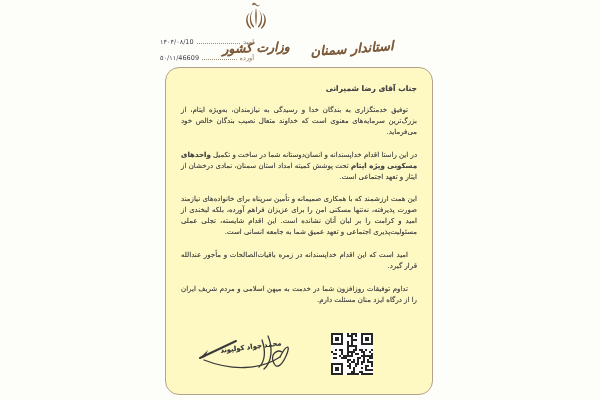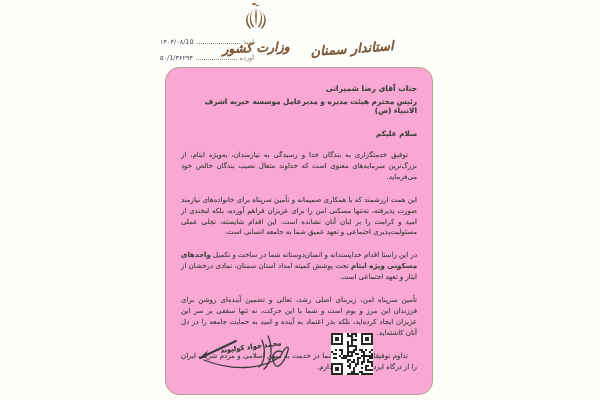--- a/index.html
+++ b/index.html
@@ -31,21 +31,21 @@
   
   .meta{position:absolute;left:160px;top:33px;width:94px;direction:rtl;}
   .meta-row{display:flex;align-items:flex-end;height:13px;margin-bottom:3px;}
   .meta-label{font-size:6.5px;color:#8a7660;white-space:nowrap;}
   .leader{flex:1;border-bottom:1px dotted #9a8a75;margin:0 3px 2px 3px;min-width:10px;}
   .meta-value{font-size:6.5px;color:#41414e;white-space:nowrap;letter-spacing:.3px;}
 
   
   .letter-box{
     position:absolute;left:165px;top:67px;width:268px;height:328px;
-    border:1px solid #b2a18c;border-radius:14px;background:#f9a8d4;
+    border:1px solid #b2a18c;border-radius:14px;background:#fef9c3;
     box-sizing:border-box;padding:16px 15px 0 15px;
     direction:rtl;color:#474747;
   }
   .letter-box *{text-shadow:0 0 .5px rgba(70,70,70,.65);}
   .addr-name{font-size:7.5px;font-weight:bold;margin:0 0 4px 0;}
   .addr-title{font-size:7.3px;font-weight:bold;margin:0;}
   .salam{font-size:7.2px;font-weight:bold;margin:14px 0 3px 0;}
   .letter-box p{
     font-size:7px;line-height:10.9px;margin:12px 0 0 0;
     text-align:justify;text-align-last:right;
@@ -93,38 +93,36 @@
 
   <div class="meta">
     <div class="meta-row">
       <span class="meta-label">امید</span>
       <span class="leader"></span>
       <span class="meta-value">۱۴۰۴/۰۸/10</span>
     </div>
     <div class="meta-row">
       <span class="meta-label">آورده</span>
       <span class="leader"></span>
-      <span class="meta-value">۵۰/1/۳۶۲۹۴</span>
+      <span class="meta-value">۵۰/۱۱/46609</span>
     </div>
   </div>
 
   <div class="letter-box">
     <div class="addr-name">جناب آقای رضا شمیرانی</div>
-    <div class="addr-title">رئیس محترم هیئت مدیره و مدیرعامل موسسه خیریه اشرف الانبیاء (ص)</div>
-    <div class="salam">سلام علیکم</div>
 
     <p class="indent">توفیق خدمتگزاری به بندگان خدا و رسیدگی به نیازمندان، به‌ویژه ایتام، از بزرگ‌ترین سرمایه‌های معنوی است که خداوند متعال نصیب بندگان خالص خود می‌فرماید.</p>
 
+    <p><span>در این راستا اقدام خداپسندانه و انسان‌دوستانه شما در ساخت و تکمیل </span><b>واحدهای مسکونی ویژه ایتام</b><span> تحت پوشش کمیته امداد استان سمنان، نمادی درخشان از ایثار و تعهد اجتماعی است.</span></p>
+
     <p>این همت ارزشمند که با همکاری صمیمانه و تأمین سرپناه برای خانواده‌های نیازمند صورت پذیرفته، نه‌تنها مسکنی امن را برای عزیزان فراهم آورده، بلکه لبخندی از امید و کرامت را بر لبان آنان نشانده است. این اقدام شایسته، تجلی عملی مسئولیت‌پذیری اجتماعی و تعهد عمیق شما به جامعه انسانی است.</p>
 
-    <p><span>در این راستا اقدام خداپسندانه و انسان‌دوستانه شما در ساخت و تکمیل </span><b>واحدهای مسکونی ویژه ایتام</b><span> تحت پوشش کمیته امداد استان سمنان، نمادی درخشان از ایثار و تعهد اجتماعی است.</span></p>
-
-    <p>تأمین سرپناه امن، زیربنای اصلی رشد، تعالی و تضمین آینده‌ای روشن برای فرزندان این مرز و بوم است و شما با این حرکت، نه تنها سقفی بر سر این عزیزان ایجاد کرده‌اید، بلکه بذر اعتماد به آینده و امید به حمایت جامعه را در دل آنان کاشته‌اید.</p>
-
-
+
+
+    <p class="indent">امید است که این اقدام خداپسندانه در زمره باقیات‌الصالحات و مأجور عندالله قرار گیرد.</p>
 
     <p class="indent">تداوم توفیقات روزافزون شما در خدمت به میهن اسلامی و مردم شریف ایران را از درگاه ایزد منان مسئلت دارم.</p>
   </div>
 
   <div class="signature">
     <svg width="118" height="52" viewBox="0 0 118 52">
       <g fill="none" stroke="#3a3a3a" stroke-width="1.3" stroke-linecap="round">
         <path d="M8 32 L44 15" stroke-width="2"></path>
         <path d="M8 32 L16 24 L13 31 Z" fill="#3a3a3a" stroke="none"></path>
         <path d="M12 34 C40 45 68 44 88 31"></path>

